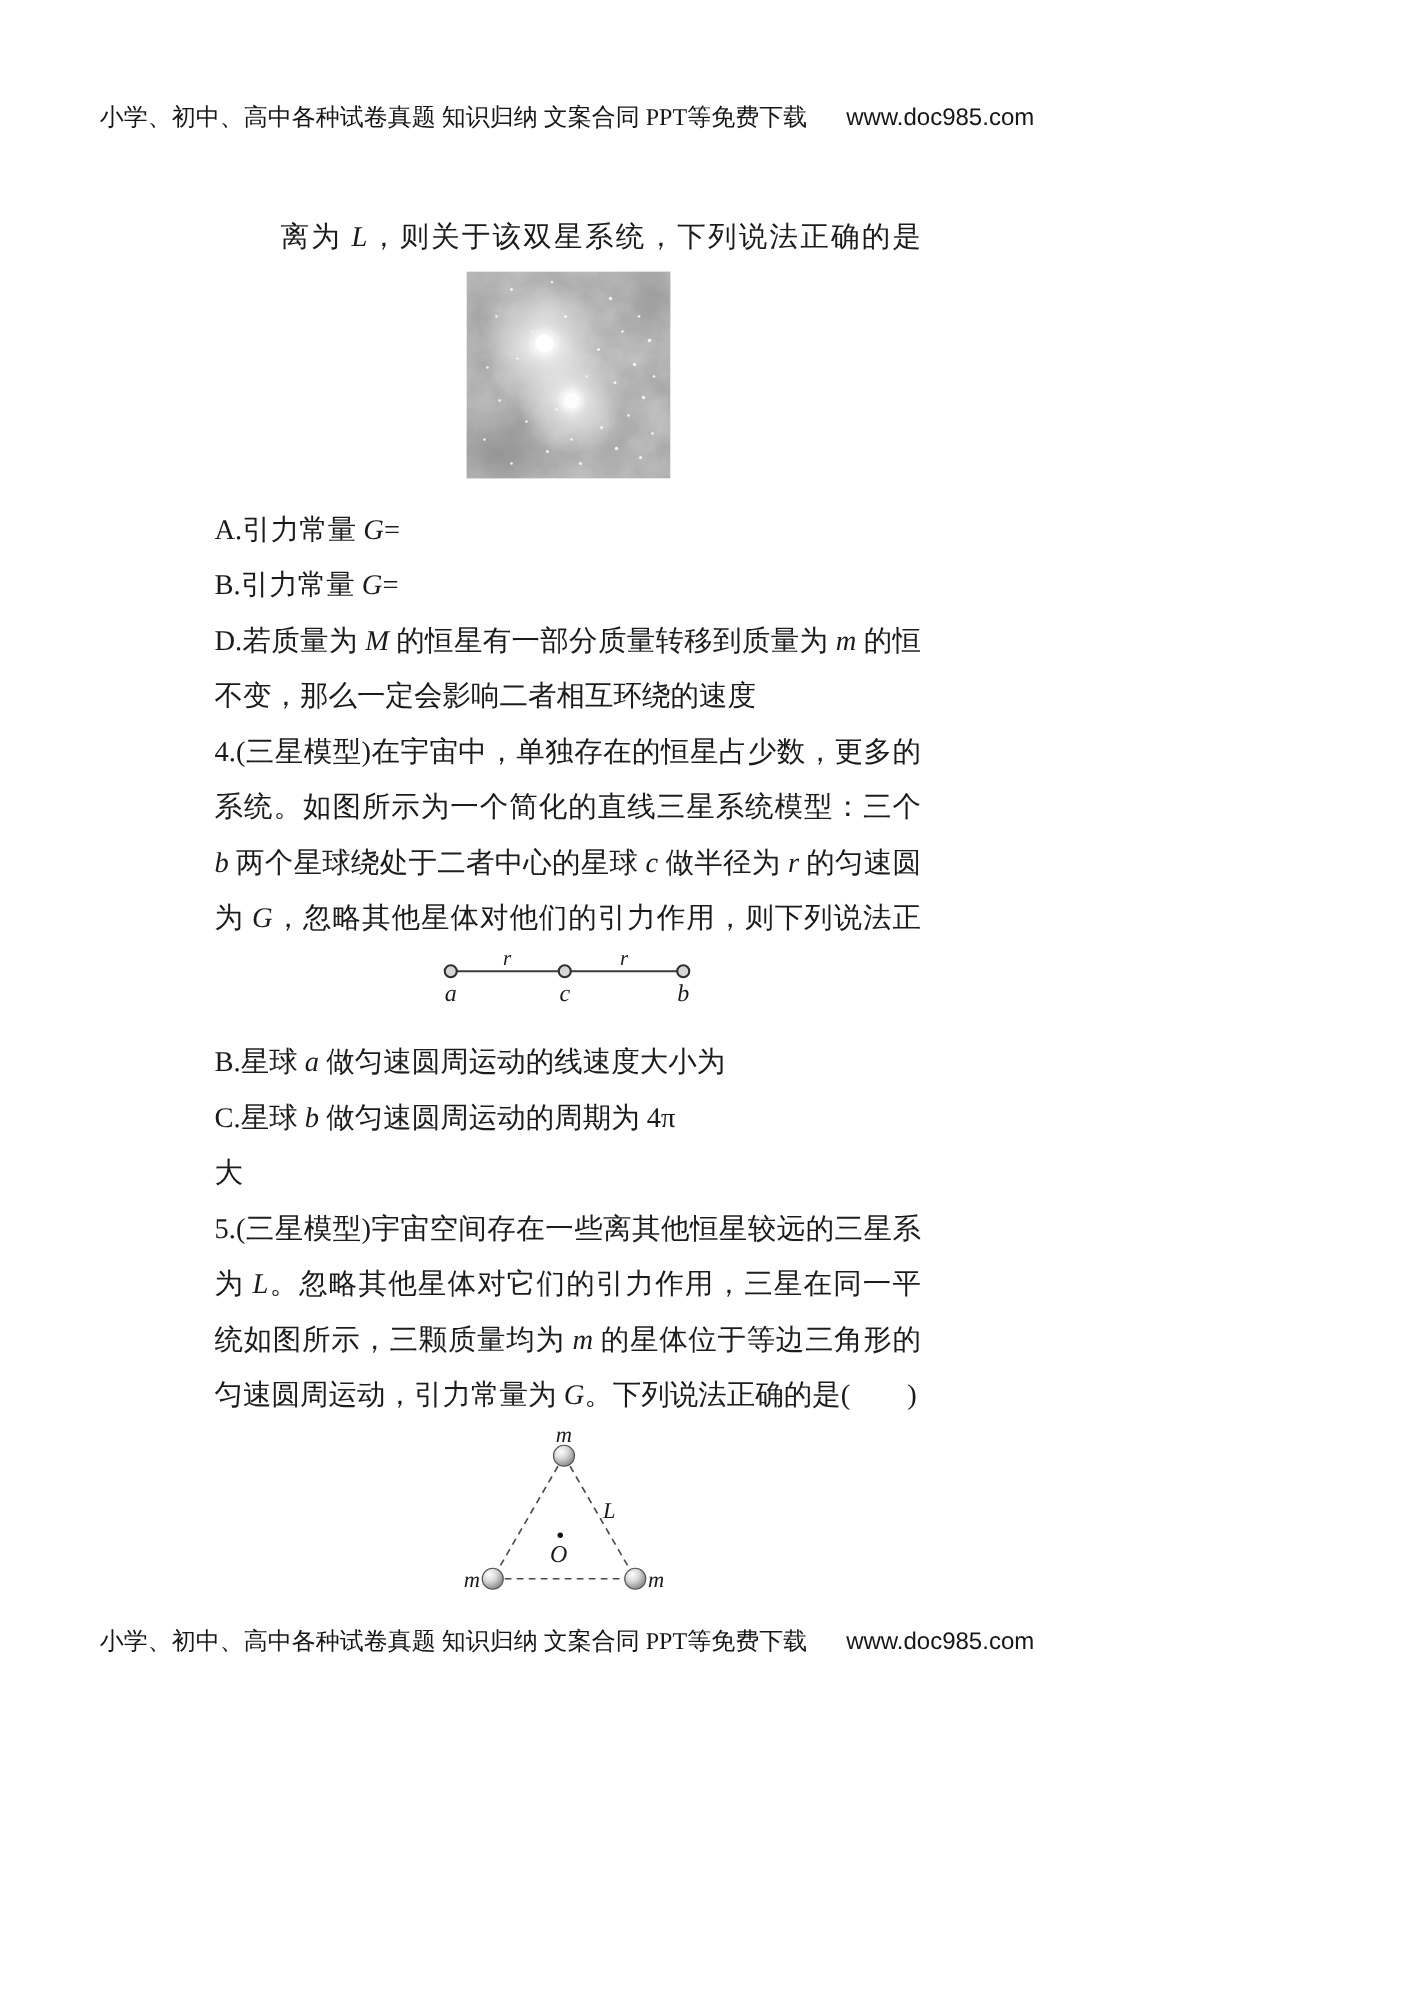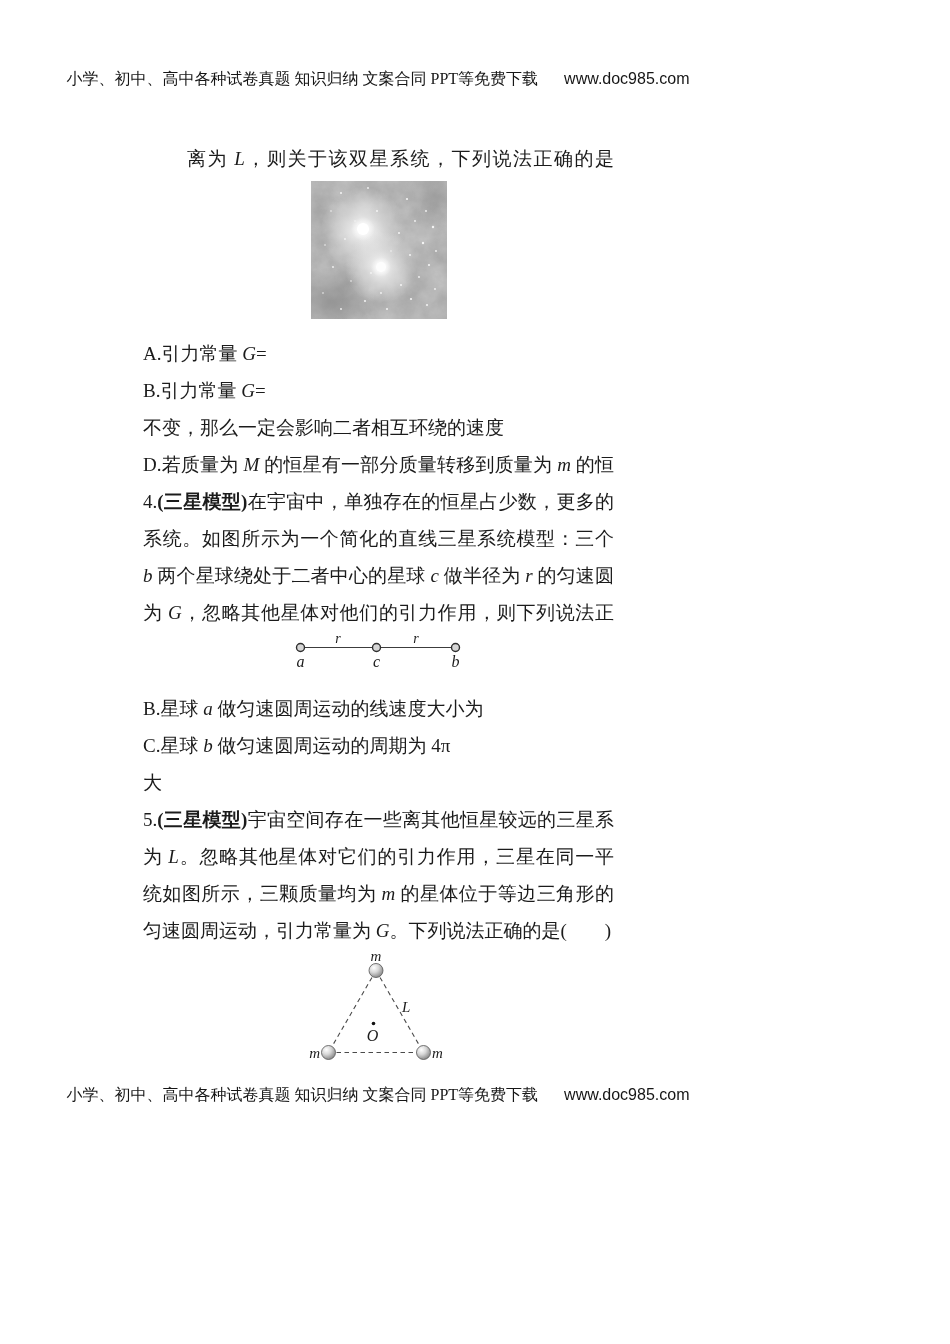--- a/index.html
+++ b/index.html
@@ -32,21 +32,21 @@
   .content > :first-child { margin-top:51px;margin-left:44px; }
   .tline {
     font-size:19px;
     line-height:37px;
     height:37px;
     overflow:hidden;
     text-align:justify;
   }
   .tline.just { text-align-last:justify; }
   .tline i { font-style:italic; }
-  .tline b { font-weight:bold;margin-top:36px; }
+  .tline b { font-weight:normal;margin-top:36px; }
   .fig { text-align:center; }
   .fig-nebula   { margin-top:4px;  margin-bottom:16px; height:138px; }
   .fig-linear   { height:44px; margin-bottom:15px; }
   .fig-linear svg { margin-top:2px; }
   .fig-triangle { margin-top:2px; height:130px; }
   .svg-var {
     font-family:"Liberation Serif", serif;
     font-style:italic;
     fill:#1b1b1b;
   }
@@ -122,22 +122,22 @@
             <circle cx="60" cy="92" r="0.9"></circle>
             <circle cx="76" cy="128" r="1"></circle>
         <circle cx="116" cy="124" r="1"></circle>
             <circle cx="30" cy="128" r="0.9"></circle>
             <circle cx="12" cy="112" r="0.8"></circle>
       </g>
     </svg>
   </div>
 <div class="tline">A.引力常量 <i>G</i>=</div>
       <div class="tline">B.引力常量 <i>G</i>=</div>
+      <div class="tline just">D.若质量为 <i>M</i> 的恒星有一部分质量转移到质量为 <i>m</i> 的恒星上，且双星间的距离</div>
       <div class="tline">不变，那么一定会影响二者相互环绕的速度</div>
-      <div class="tline just">D.若质量为 <i>M</i> 的恒星有一部分质量转移到质量为 <i>m</i> 的恒星上，且双星间的距离</div>
       <div class="tline just">4.<b>(三星模型)</b>在宇宙中，单独存在的恒星占少数，更多的是双星、三星甚至多星</div>
       <div class="tline just">系统。如图所示为一个简化的直线三星系统模型：三个星球的质量均为 <i>m</i>，<i>a</i>、</div>
       <div class="tline just"><i>b</i> 两个星球绕处于二者中心的星球 <i>c</i> 做半径为 <i>r</i> 的匀速圆周运动。已知引力常量</div>
       <div class="tline">为 <i>G</i>，忽略其他星体对他们的引力作用，则下列说法正确的是(　　)</div>
   <div class="fig fig-linear">
     <svg width="180" height="42" viewBox="0 0 180 42">
       <line x1="11.5" y1="14.5" x2="166.5" y2="14.5" stroke="#3c3c3c" stroke-width="1.2"></line>
       <circle cx="11.5" cy="14.5" r="4" fill="#d6d6d6" stroke="#2e2e2e" stroke-width="1.4"></circle>
       <circle cx="87.5" cy="14.5" r="4" fill="#d6d6d6" stroke="#2e2e2e" stroke-width="1.4"></circle>
       <circle cx="166.5" cy="14.5" r="4" fill="#d6d6d6" stroke="#2e2e2e" stroke-width="1.4"></circle>

